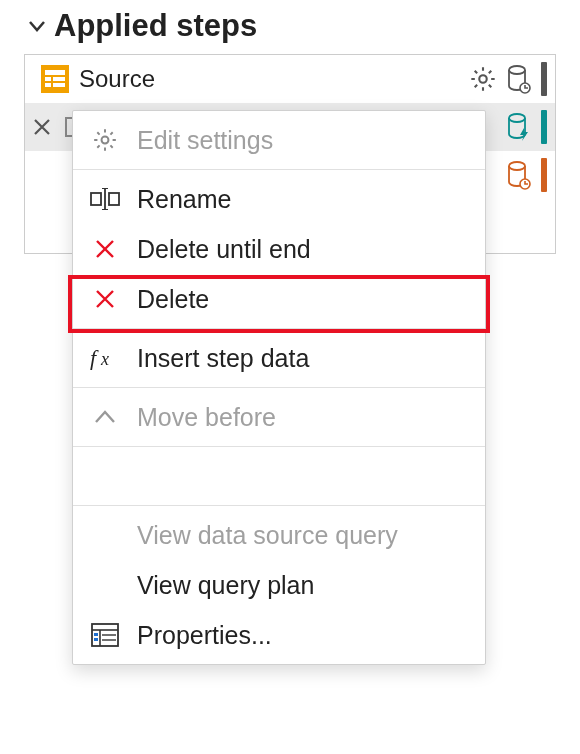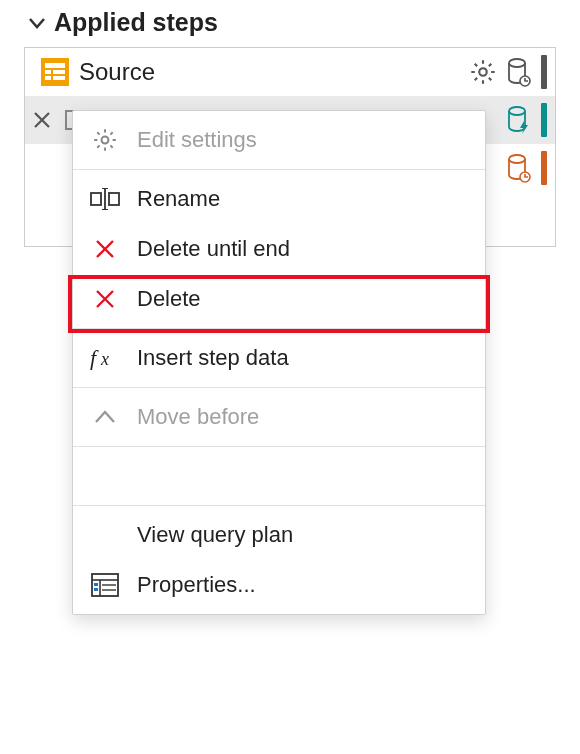--- a/index.html
+++ b/index.html
@@ -15,21 +15,21 @@
   .panel {
     padding: 8px 0 0 0;
   }
   .panel-header {
     display: flex;
     align-items: center;
     gap: 8px;
     padding: 0 0 10px 28px;
   }
   .panel-title {
-    font-size: 25px;
+    font-size: 31px;
     font-weight: 600;
     color: #222;
   }
   .chevron-down {
     width: 18px;
     height: 18px;
     display: inline-flex;
     align-items: center;
     justify-content: center;
   }
@@ -114,21 +114,21 @@
   }
   .menu-item .mi-icon {
     width: 32px;
     height: 32px;
     display: inline-flex;
     align-items: center;
     justify-content: center;
     flex-shrink: 0;
   }
   .menu-item .mi-label {
-    font-size: 22px;
+    font-size: 25px;
     color: #222;
   }
   .menu-item.disabled .mi-label { color: #a0a0a0; }
   .menu-sep {
     height: 1px;
     background: #e0e0e0;
     margin: 4px 0;
   }
   .highlight-box {
     position: absolute;
@@ -296,20 +296,24 @@
 
 
     <div class="menu-sep"></div>
 
     <div class="menu-item">
       <span class="mi-icon"></span>
     </div>
 
     <div class="menu-sep"></div>
 
+    <div class="menu-item disabled">
+      <span class="mi-icon"></span>
+      <span class="mi-label">View data source query</span>
+    </div>
 
     <div class="menu-item">
       <span class="mi-icon"></span>
       <span class="mi-label">View query plan</span>
     </div>
 
     <div class="menu-item">
       <span class="mi-icon">
         <svg width="28" height="24" viewBox="0 0 28 24">
           <rect x="1" y="1" width="26" height="22" fill="none" stroke="#333" stroke-width="1.8"></rect>

